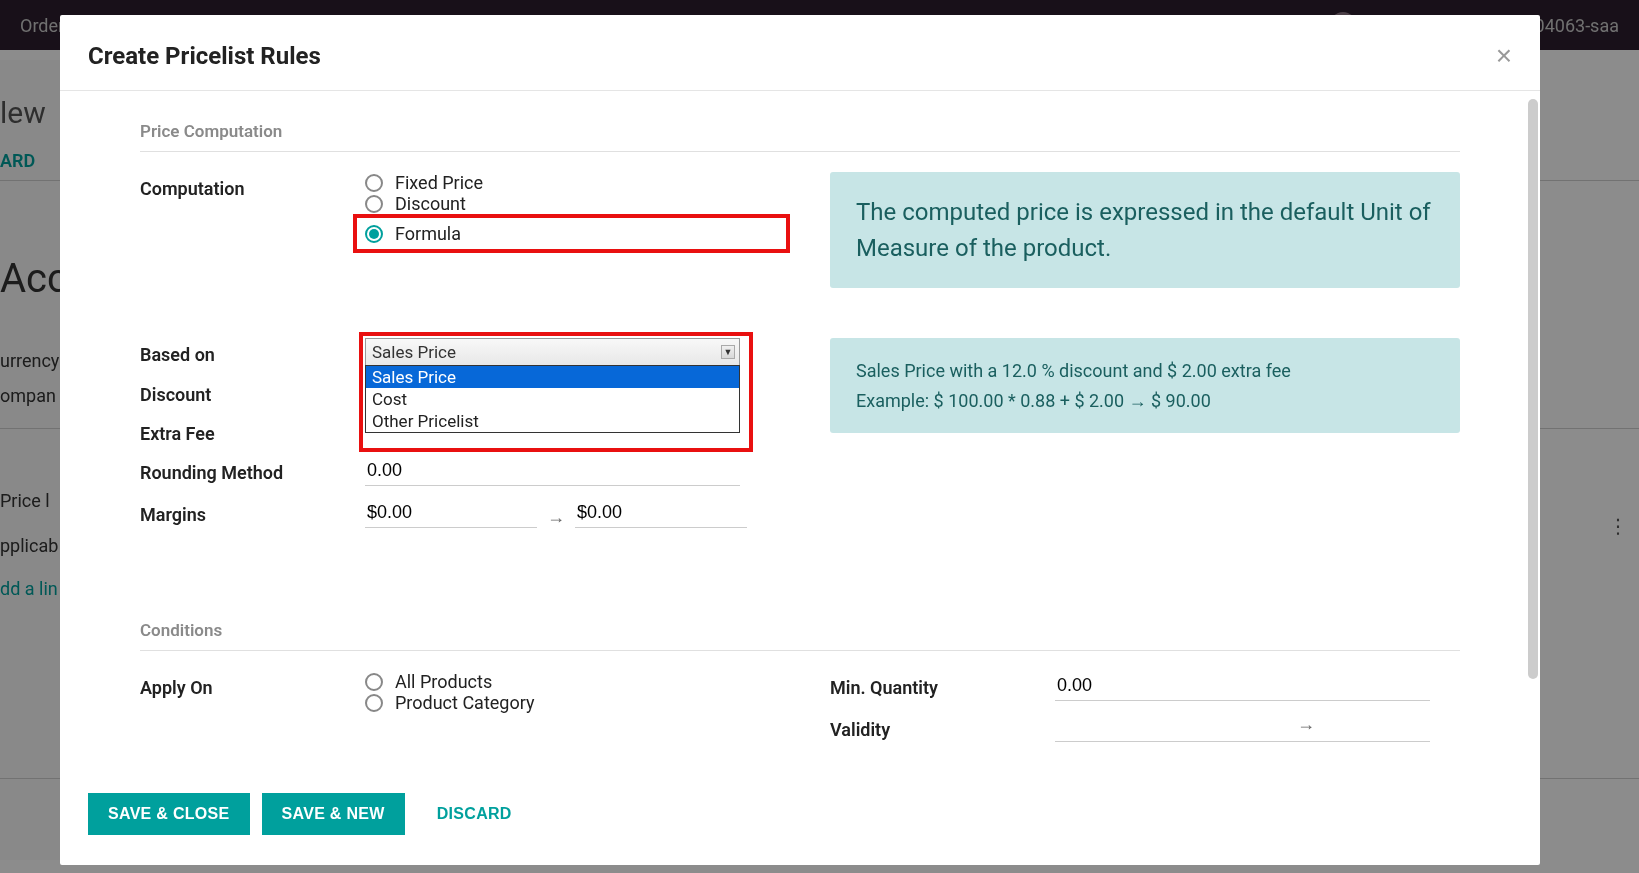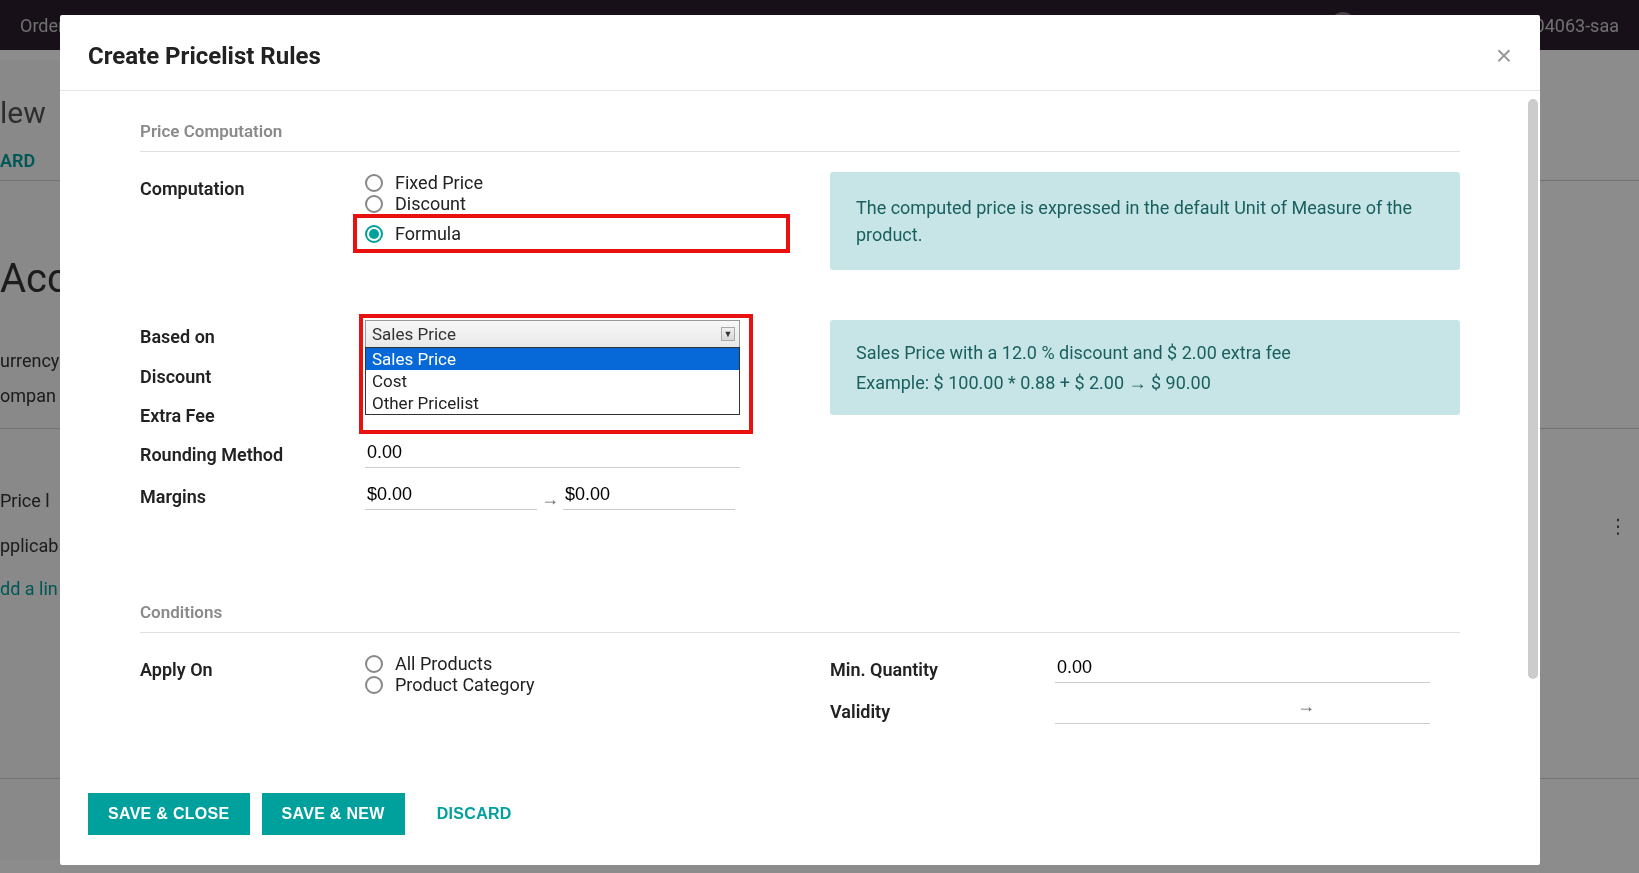--- a/index.html
+++ b/index.html
@@ -198,21 +198,21 @@
     .highlight-red {
       border: 4px solid #e91010;
       padding: 5px 90px 5px 8px;
       margin-left: -12px;
       display: inline-flex;
     }
     .info-box {
       background: #c7e5e6;
       color: #1a5f5f;
       padding: 22px 26px;
-      font-size: 18px;
+      font-size: 24px;
       line-height: 1.5;
       border-radius: 3px;
     }
     .info-box-small {
       background: #c7e5e6;
       color: #1a5f5f;
       padding: 18px 26px;
       font-size: 18px;
       line-height: 1.65;
       border-radius: 3px;
@@ -291,20 +291,21 @@
       background: transparent;
     }
     .arrow-icon {
       color: #666;
       font-size: 18px;
       margin: 0 4px;
     }
     .margins-row {
       display: flex;
       align-items: flex-end;
+      gap: 6px;
     }
     .modal-footer {
       padding: 20px 28px 30px 28px;
       display: flex;
       gap: 12px;
       align-items: center;
     }
     .btn {
       padding: 12px 20px;
       font-size: 16px;

